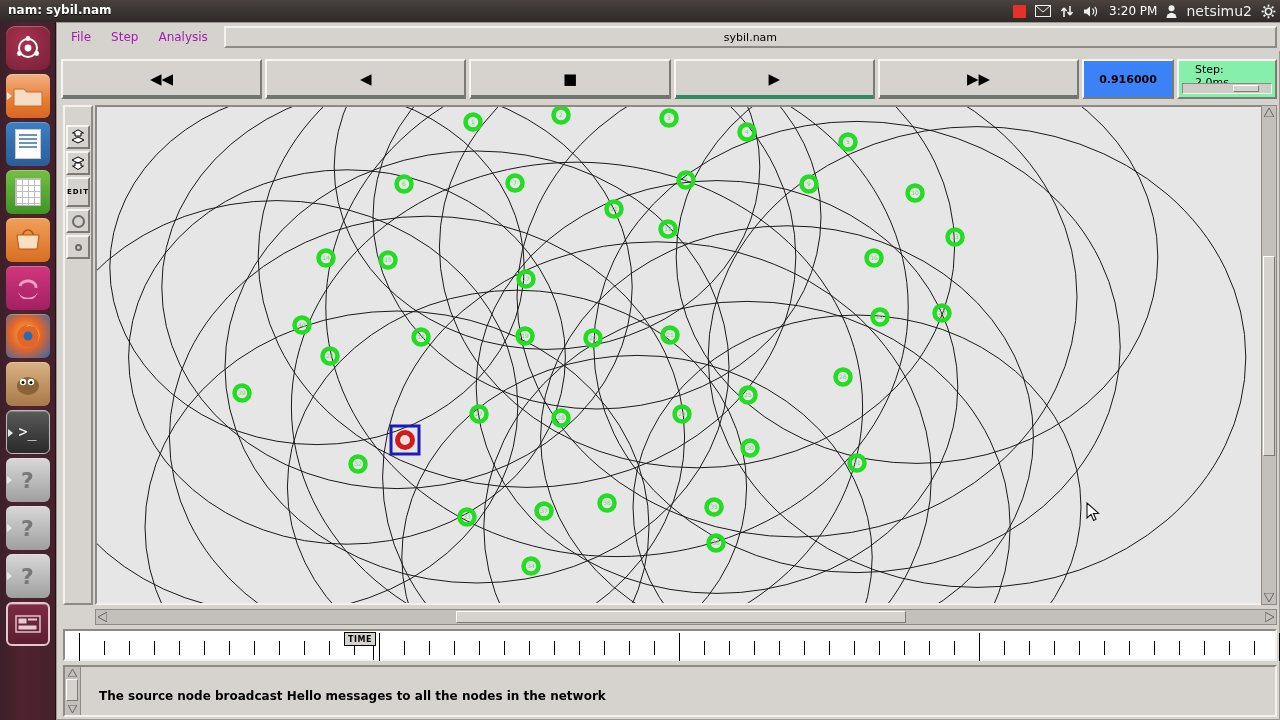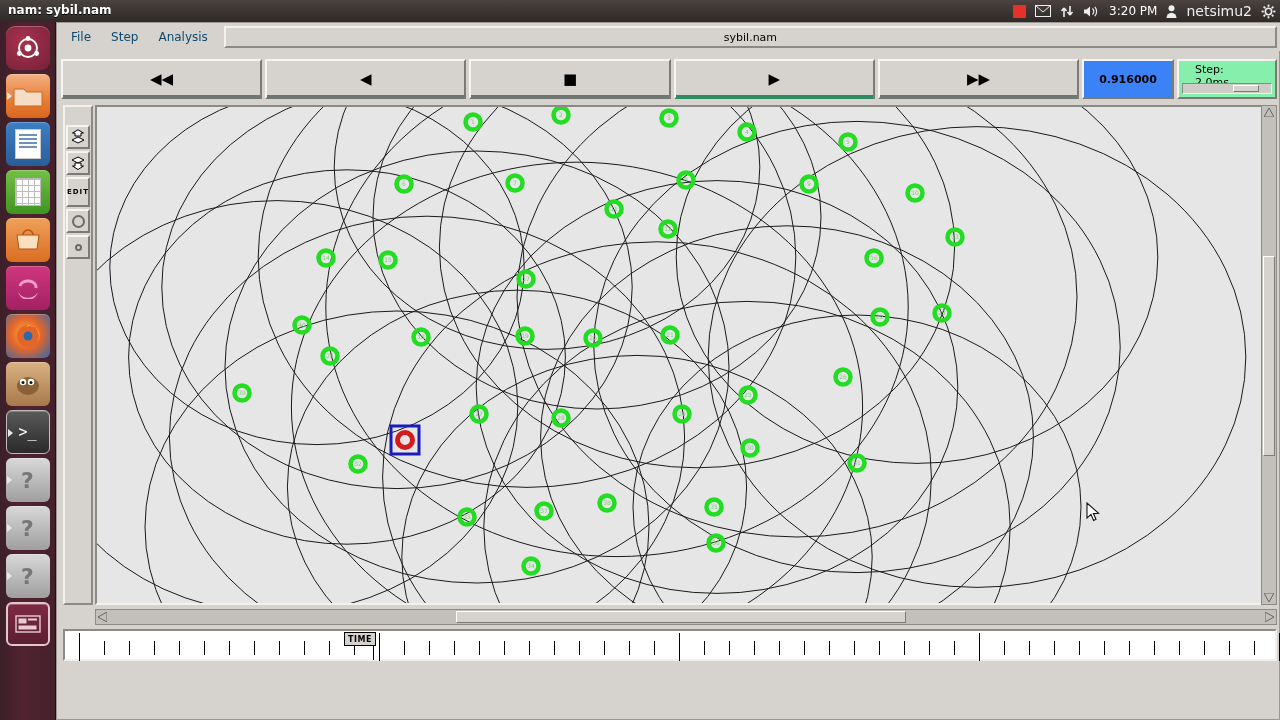--- a/index.html
+++ b/index.html
@@ -64,21 +64,21 @@
     background-size: 6px 6px; }
   .term-prompt { color: #fff; font-family: "DejaVu Sans Mono", monospace; font-size: 15px; }
 
   
   #nam-window {
     position: absolute; left: 56px; top: 22px; width: 1224px; height: 698px;
     background: #d6d3ce; border: 1px solid #9b9792;
   }
   .menubar { position: absolute; left: 0; top: 0; width: 1224px; height: 28px; background: #d6d3ce;
              display: flex; align-items: center; padding: 0 4px; }
-  .menu-item { font-size: 12px; color: #0c4a6e; padding: 3px 10px; cursor: default; }
+  .menu-item { font-size: 12px; color: #a21caf; padding: 3px 10px; cursor: default; }
   .title-field {
     flex: 1; margin-left: 6px; height: 22px; background: #d6d3ce;
     border: 2px solid; border-color: #f3f1ee #8d8a85 #8d8a85 #f3f1ee;
     display: flex; align-items: center; justify-content: center;
     font-size: 11px; color: #000;
   }
 
   
   .transport { position: absolute; left: 4px; top: 36px; width: 1216px; height: 40px; display: flex; gap: 3px; }
   .tbtn {
@@ -625,18 +625,30 @@
           <div class="tick" style="left: 1114px;"></div>
           <div class="tick" style="left: 1139px;"></div>
           <div class="tick" style="left: 1164px;"></div>
           <div class="tick" style="left: 1189px;"></div>
           <div class="tick major" style="left: 1214px;"></div>
         </div>
       <div class="time-needle"></div>
       <div class="time-handle">TIME</div>
     </div>
 
+    <div class="annot-pane">
+      <div class="annot-scroll">
+        <svg style="position:absolute;left:3px;top:2px" width="9" height="8" viewBox="0 0 9 8">
+            <path d="M4.5 0 L9 8 L0 8 z" fill="none" stroke="#666"></path>
+          </svg>
+        <div class="sb-thumb" style="left:1px; top:12px; width:12px; height:22px;"></div>
+        <svg style="position:absolute;left:3px;bottom:2px" width="9" height="8" viewBox="0 0 9 8">
+            <path d="M4.5 8 L9 0 L0 0 z" fill="none" stroke="#666"></path>
+          </svg>
+      </div>
+      <div class="annot-text">The source node broadcast Hello messages to all the nodes in the network</div>
+    </div>
   </div>
 
   <svg id="cursor" viewBox="0 0 14 20">
     <path d="M1 1 L1 16 L5 12.4 L7.6 18.4 L10 17.3 L7.4 11.6 L12.6 11.3 z" fill="#fff" stroke="#111" stroke-width="1.1"></path>
   </svg>
 </div>
 
 </body></html>

